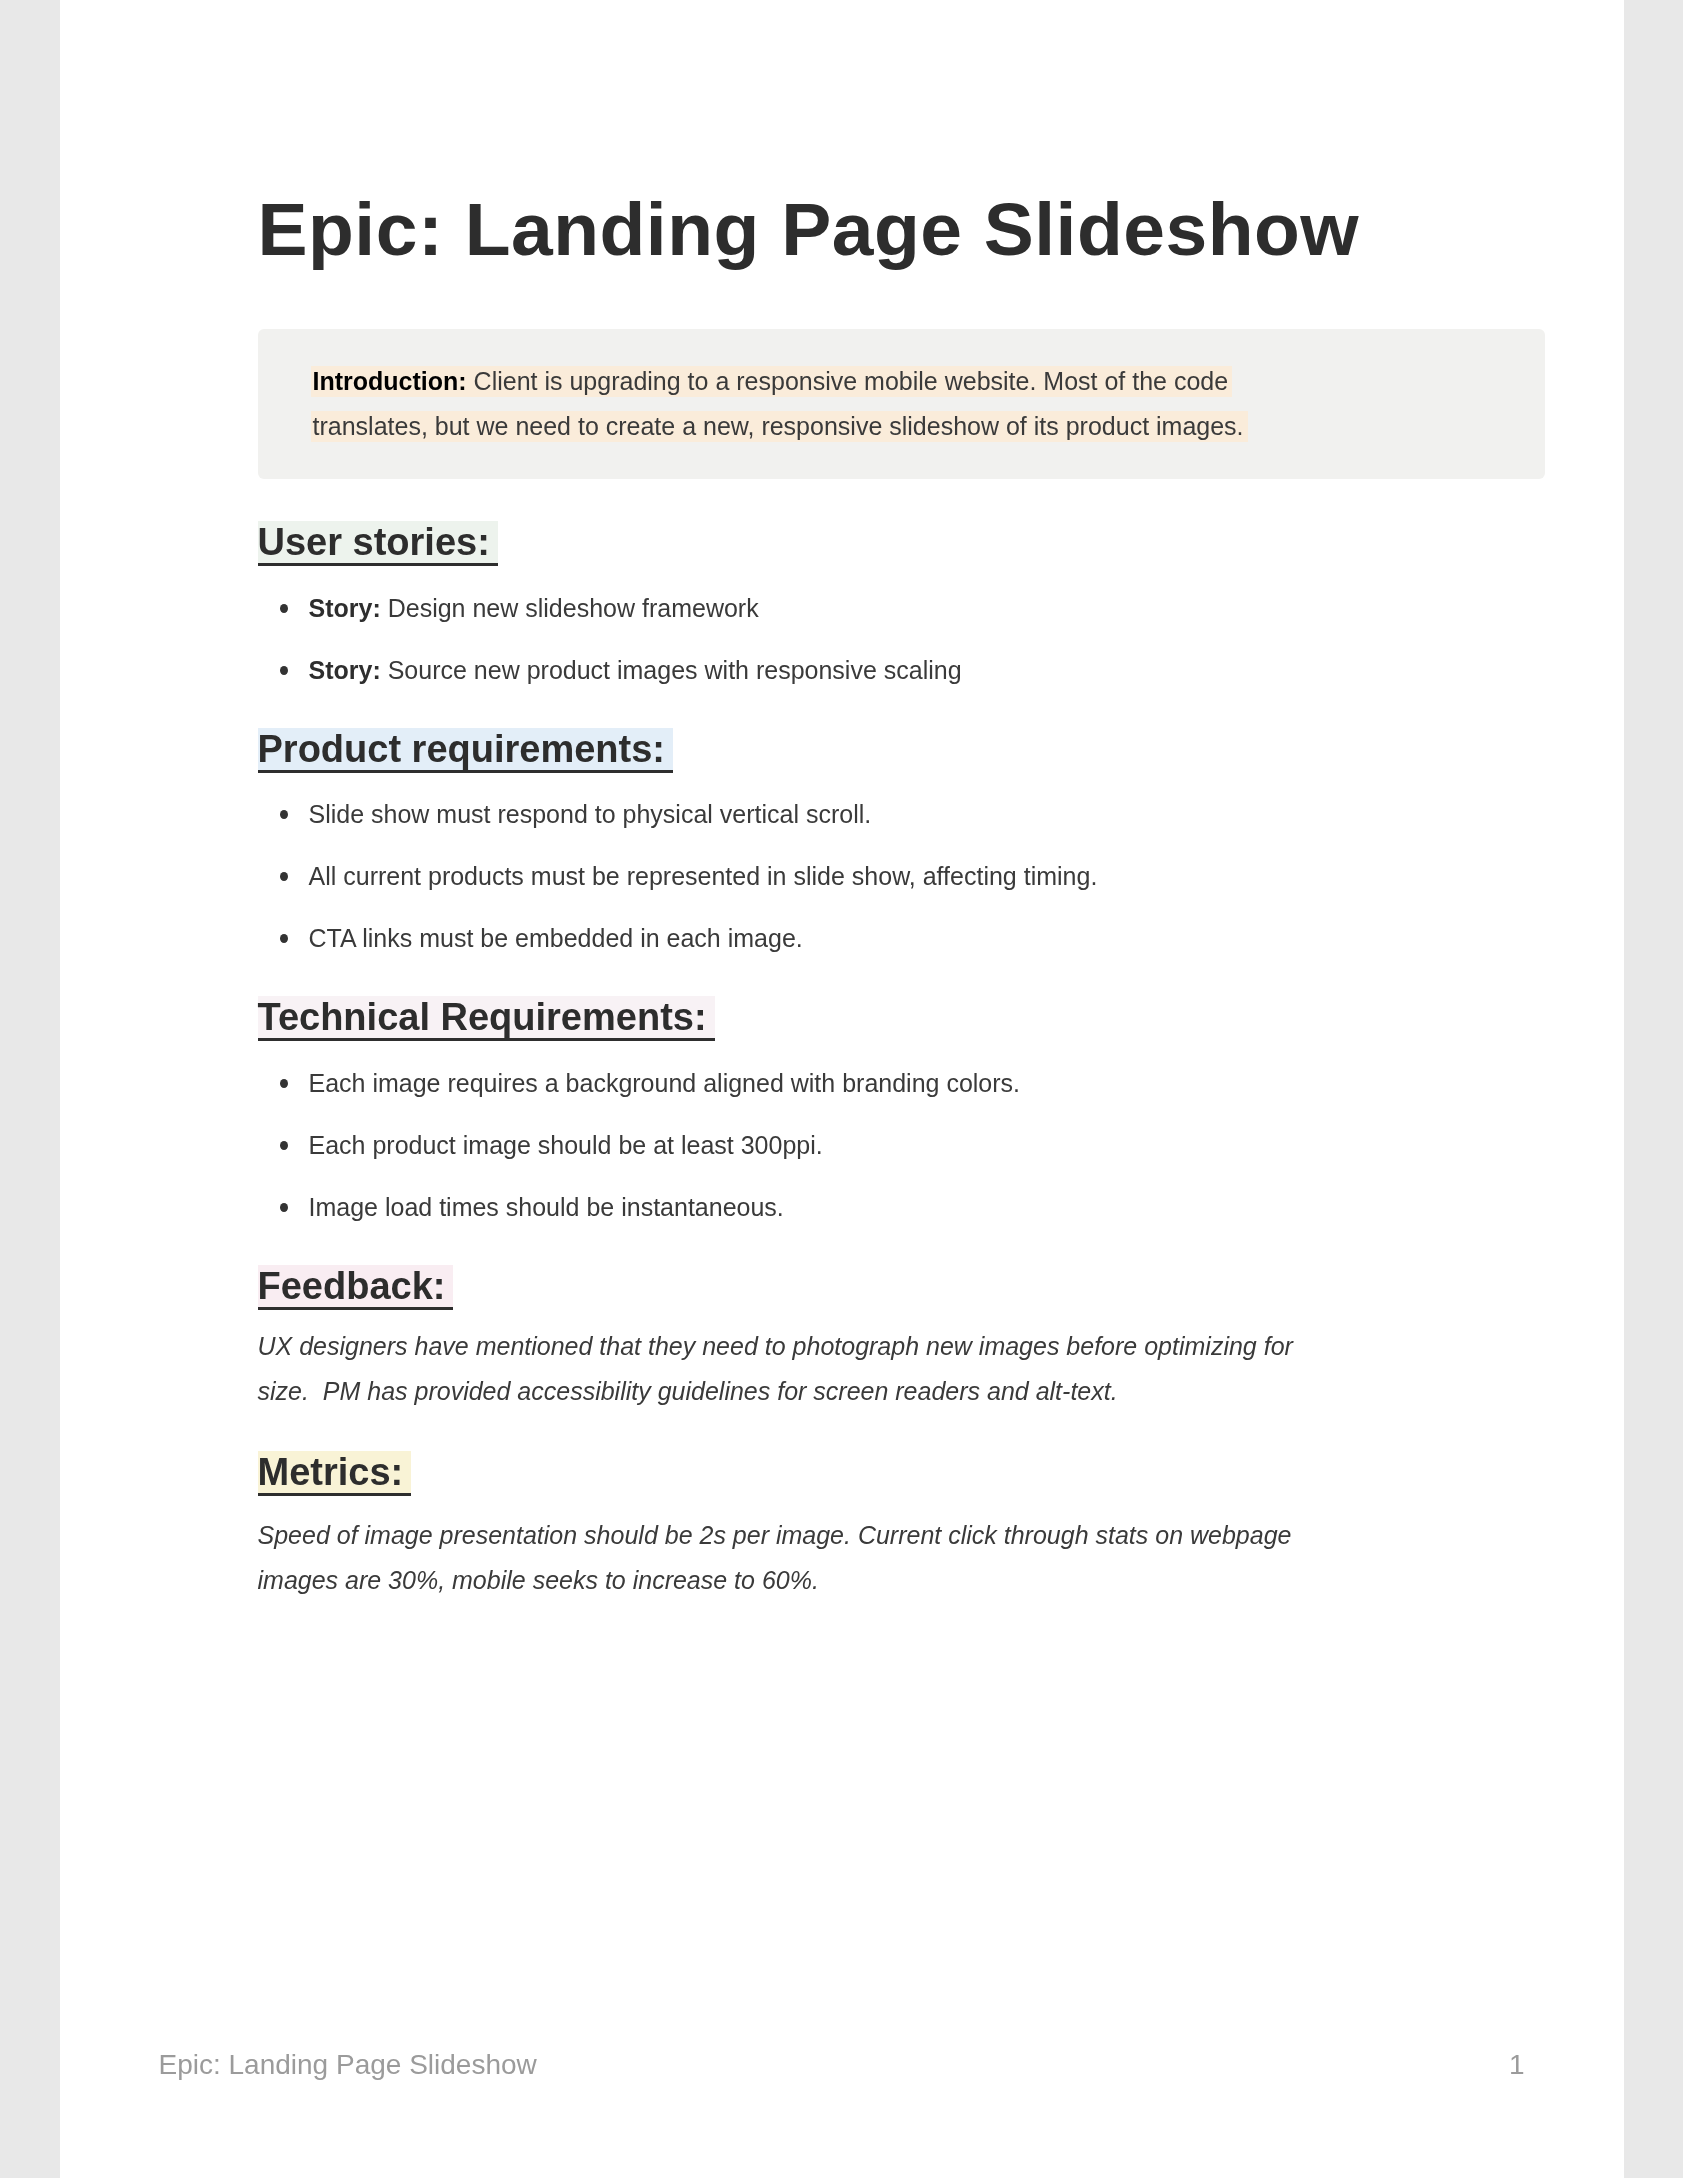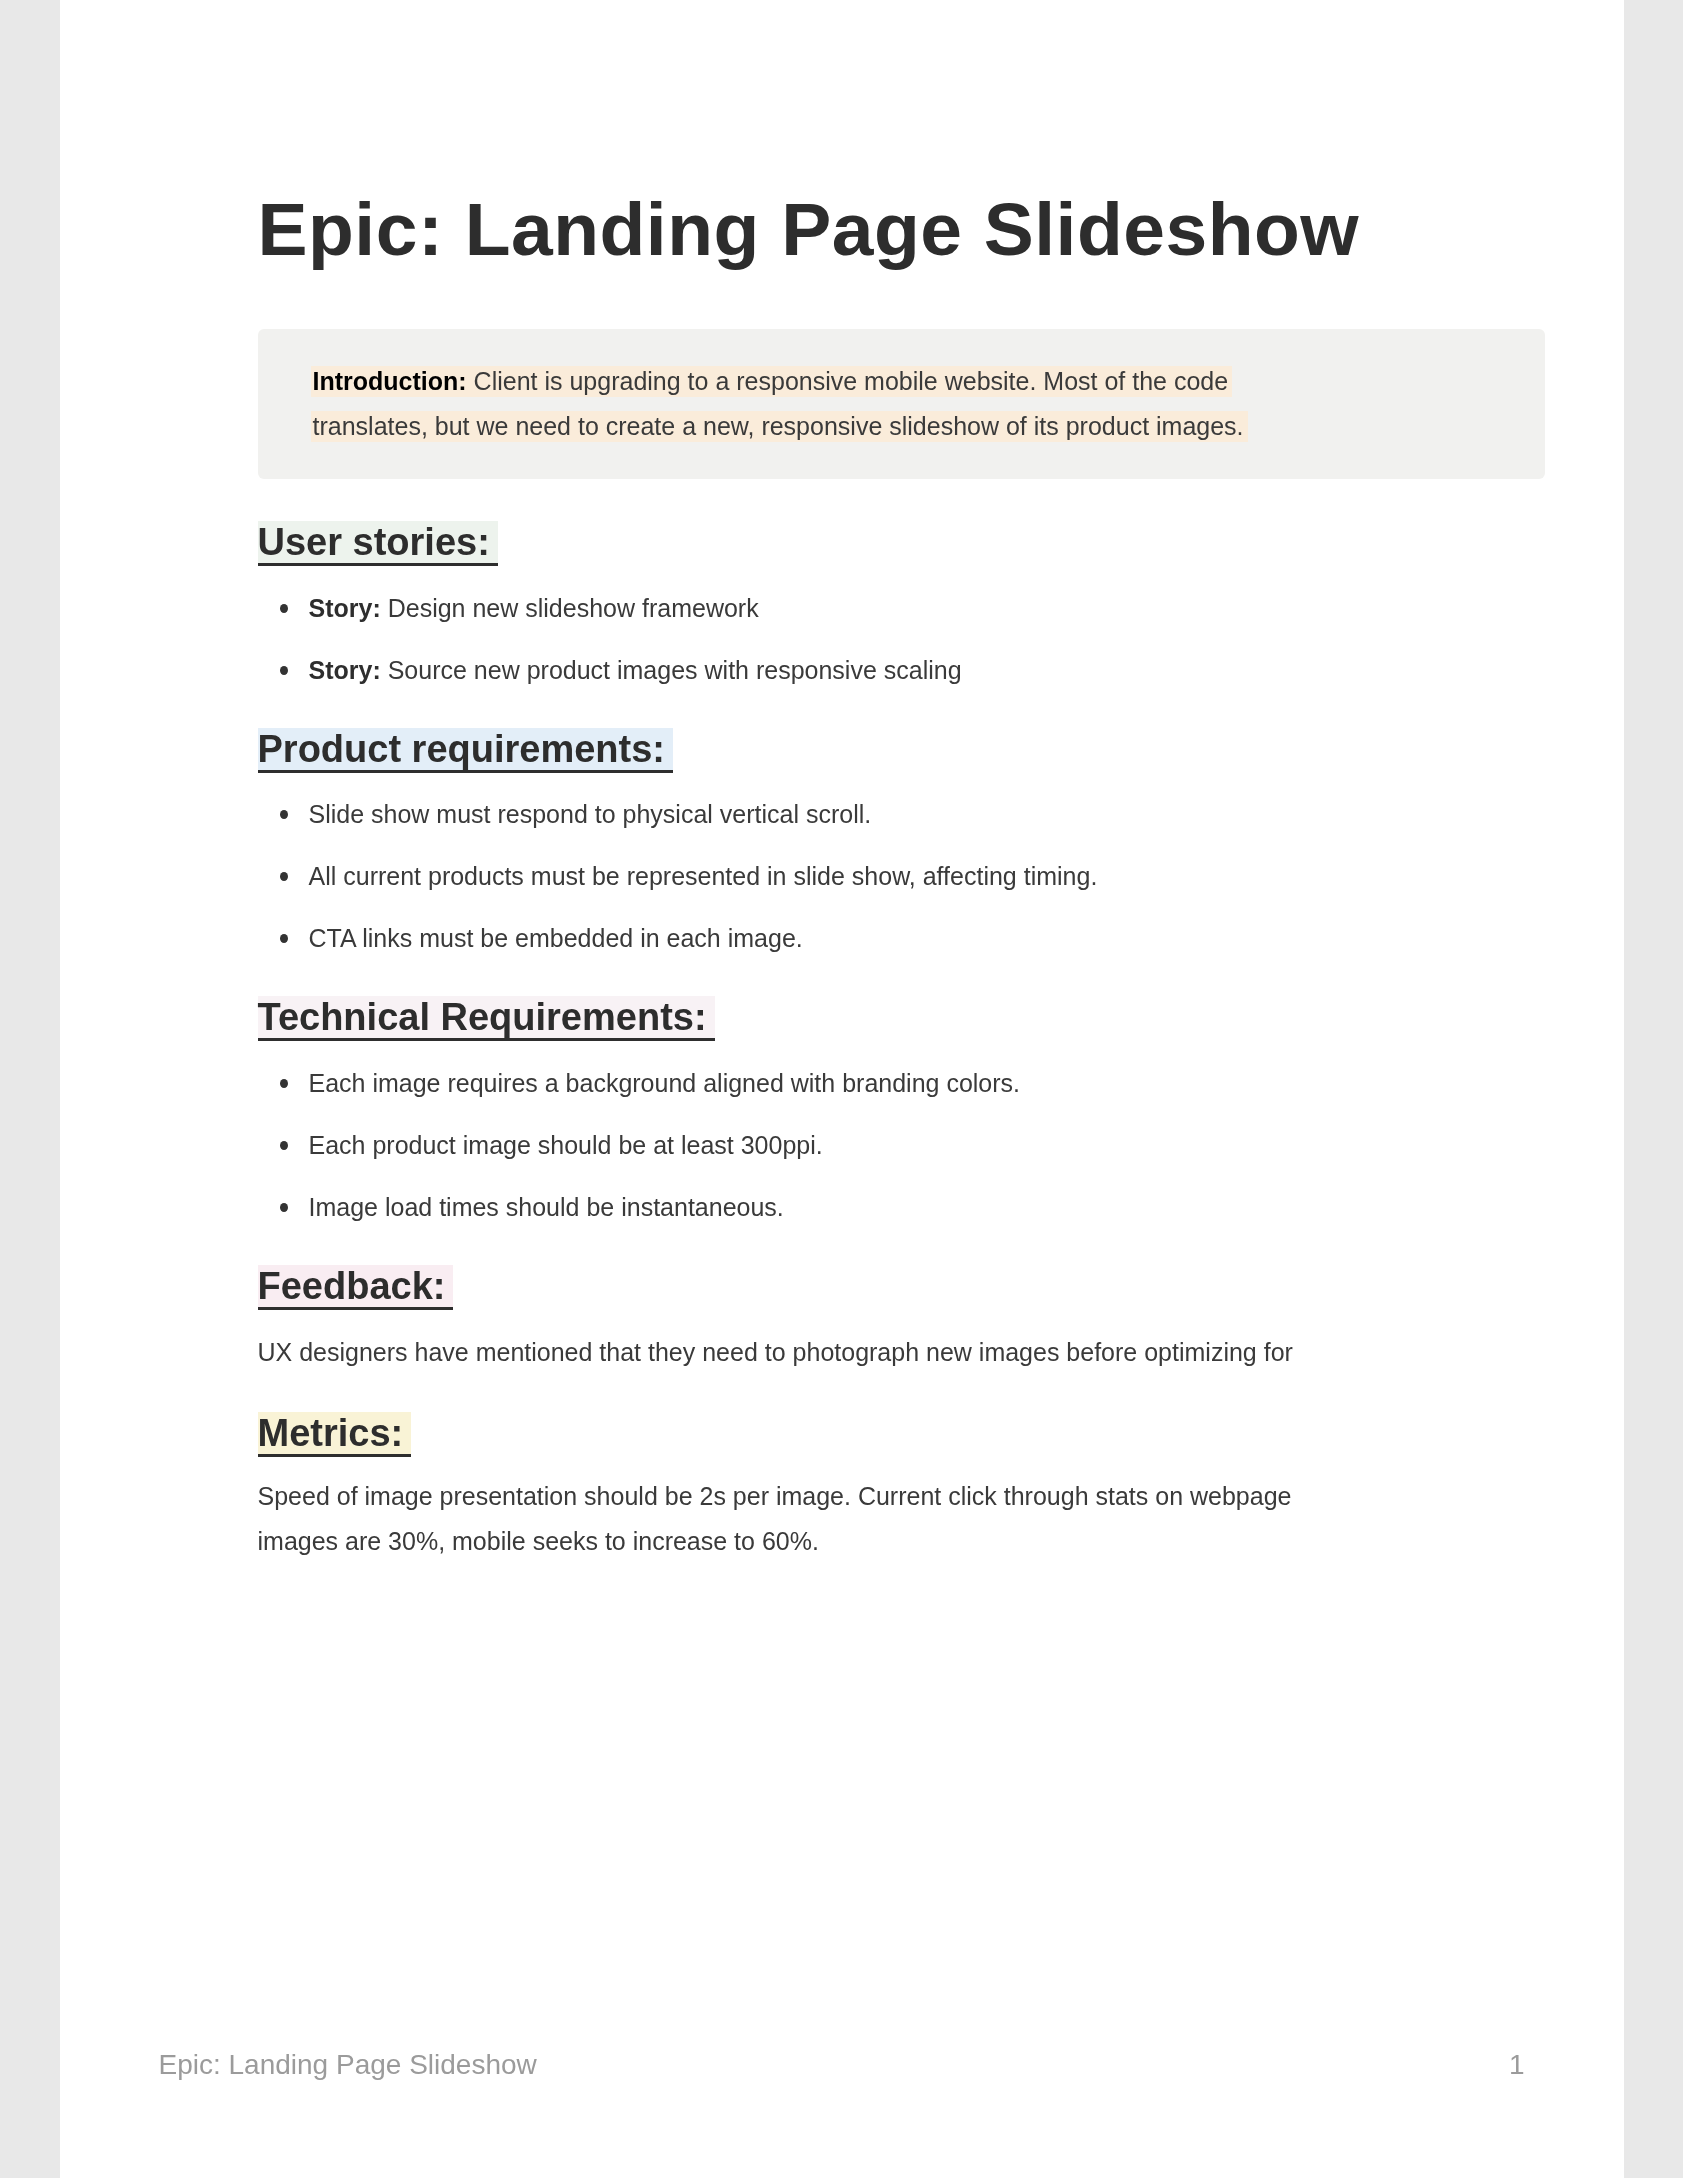--- a/index.html
+++ b/index.html
@@ -74,24 +74,25 @@
     left: 22px;
     top: 10px;
     width: 8px;
     height: 9px;
     background: #333333;
     border-radius: 50%;
   }
   ul.bullet-list li b { color: #2e2e2e; }
 
   p.body-text {
-    margin: 20px 0 0 0;
+    margin: 14px 0 0 0;
     font-size: 25px;
     line-height: 45px;
     color: #3a3a3a;
+    font-style: italic;
   }
   p.metrics-body { margin-top: 16px; }
 
   .page-footer {
     position: absolute;
     left: 99px;
     right: 99px;
     top: 2049px;
     display: flex;
     justify-content: space-between;
@@ -126,21 +127,21 @@
     </ul>
 
     <h2 class="section-heading"><span class="hl hl-pinkwhite">Technical Requirements:</span></h2>
     <ul class="bullet-list">
       <li>Each image requires a background aligned with branding colors.</li>
       <li>Each product image should be at least 300ppi.</li>
       <li>Image load times should be instantaneous.</li>
     </ul>
 
     <h2 class="section-heading"><span class="hl hl-pink">Feedback:</span></h2>
-    <p class="body-text"><span>UX designers have mentioned that they need to photograph new images before optimizing for</span><br></p>
+    <p class="body-text"><span>UX designers have mentioned that they need to photograph new images before optimizing for</span><br><span>size.&nbsp; PM has provided accessibility guidelines for screen readers and alt-text.</span></p>
 
     <h2 class="section-heading metrics-heading"><span class="hl hl-yellow">Metrics:</span></h2>
     <p class="body-text metrics-body"><span>Speed of image presentation should be 2s per image. Current click through stats on webpage</span><br><span>images are 30%, mobile seeks to increase to 60%.</span></p>
 
   </div>
 
   <div class="page-footer">
     <span>Epic: Landing Page Slideshow</span>
     <span>1</span>
   </div>

